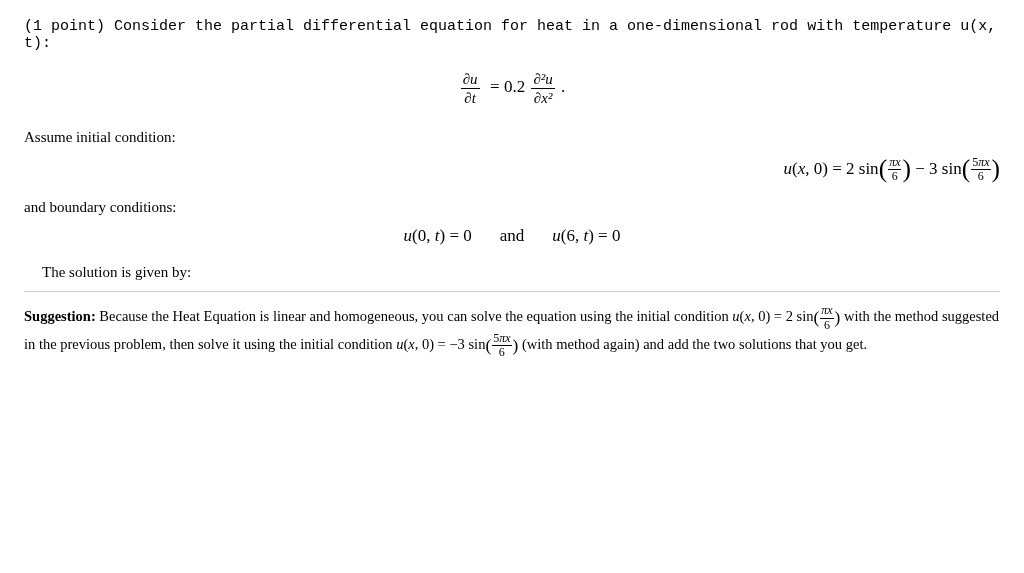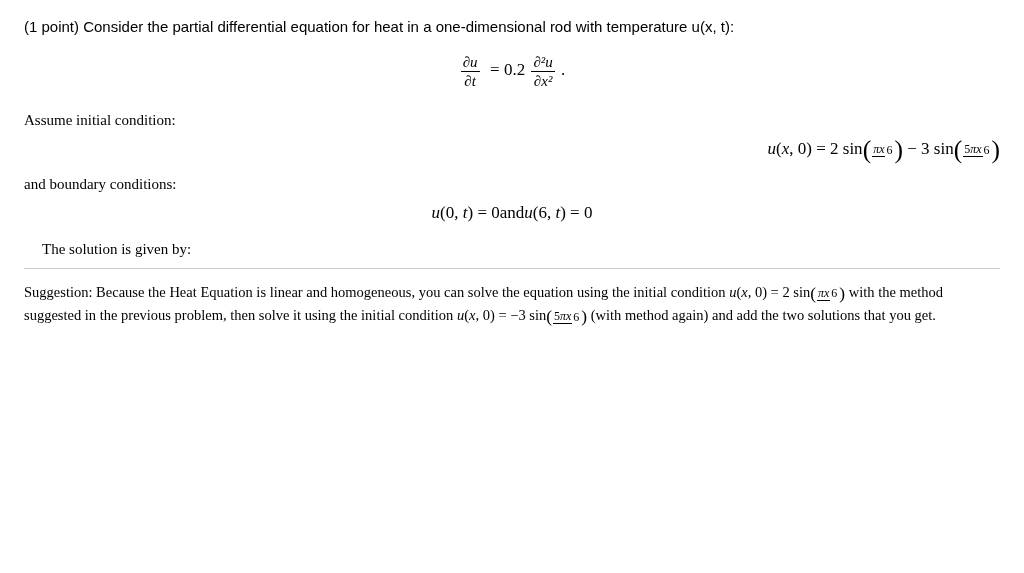--- a/index.html
+++ b/index.html
@@ -14,21 +14,21 @@
     }
     .page {
       background: #fff;
       width: 100%;
       max-width: 980px;
       margin: 0 auto;
     }
     .header-line {
       font-size: 15px;
       margin-bottom: 18px;
-      font-family: Liberation Sans, sans-serif;
+      font-family: Liberation Mono, monospace;
     }
     .pde-equation {
       text-align: center;
       margin: 10px 0 22px 0;
       font-size: 17px;
     }
     .fraction {
       display: inline-flex;
       flex-direction: column;
       align-items: center;
@@ -56,20 +56,21 @@
     }
     .equation-center {
       text-align: right;
       margin: 10px 0 16px 0;
       font-size: 17px;
     }
     .boundary-row {
       display: flex;
       align-items: center;
       justify-content: center;
+      gap: 28px;
       font-size: 17px;
       margin: 10px 0 18px 0;
     }
     .solution-label {
       font-size: 15px;
       margin-bottom: 10px;
       margin-left: 18px;
     }
     .answer-row {
       display: flex;
@@ -89,30 +90,30 @@
       font-size: 15px;
       padding: 2px 6px;
       outline: none;
     }
     .suggestion {
       font-size: 14.5px;
       line-height: 1.6;
       margin-top: 6px;
     }
     .suggestion b {
-      font-weight: normal;
+      font-weight: bold;
     }
     .big-paren {
       font-size: 1.5em;
       vertical-align: middle;
       line-height: 0.8;
     }
     .small-frac {
       display: inline-flex;
-      flex-direction: row;
+      flex-direction: column;
       align-items: center;
       vertical-align: middle;
       margin: 0 1px;
     }
     .small-frac .sn {
       border-bottom: 1px solid #000;
       padding: 0 1px;
       font-size: 12px;
       line-height: 1.1;
     }

